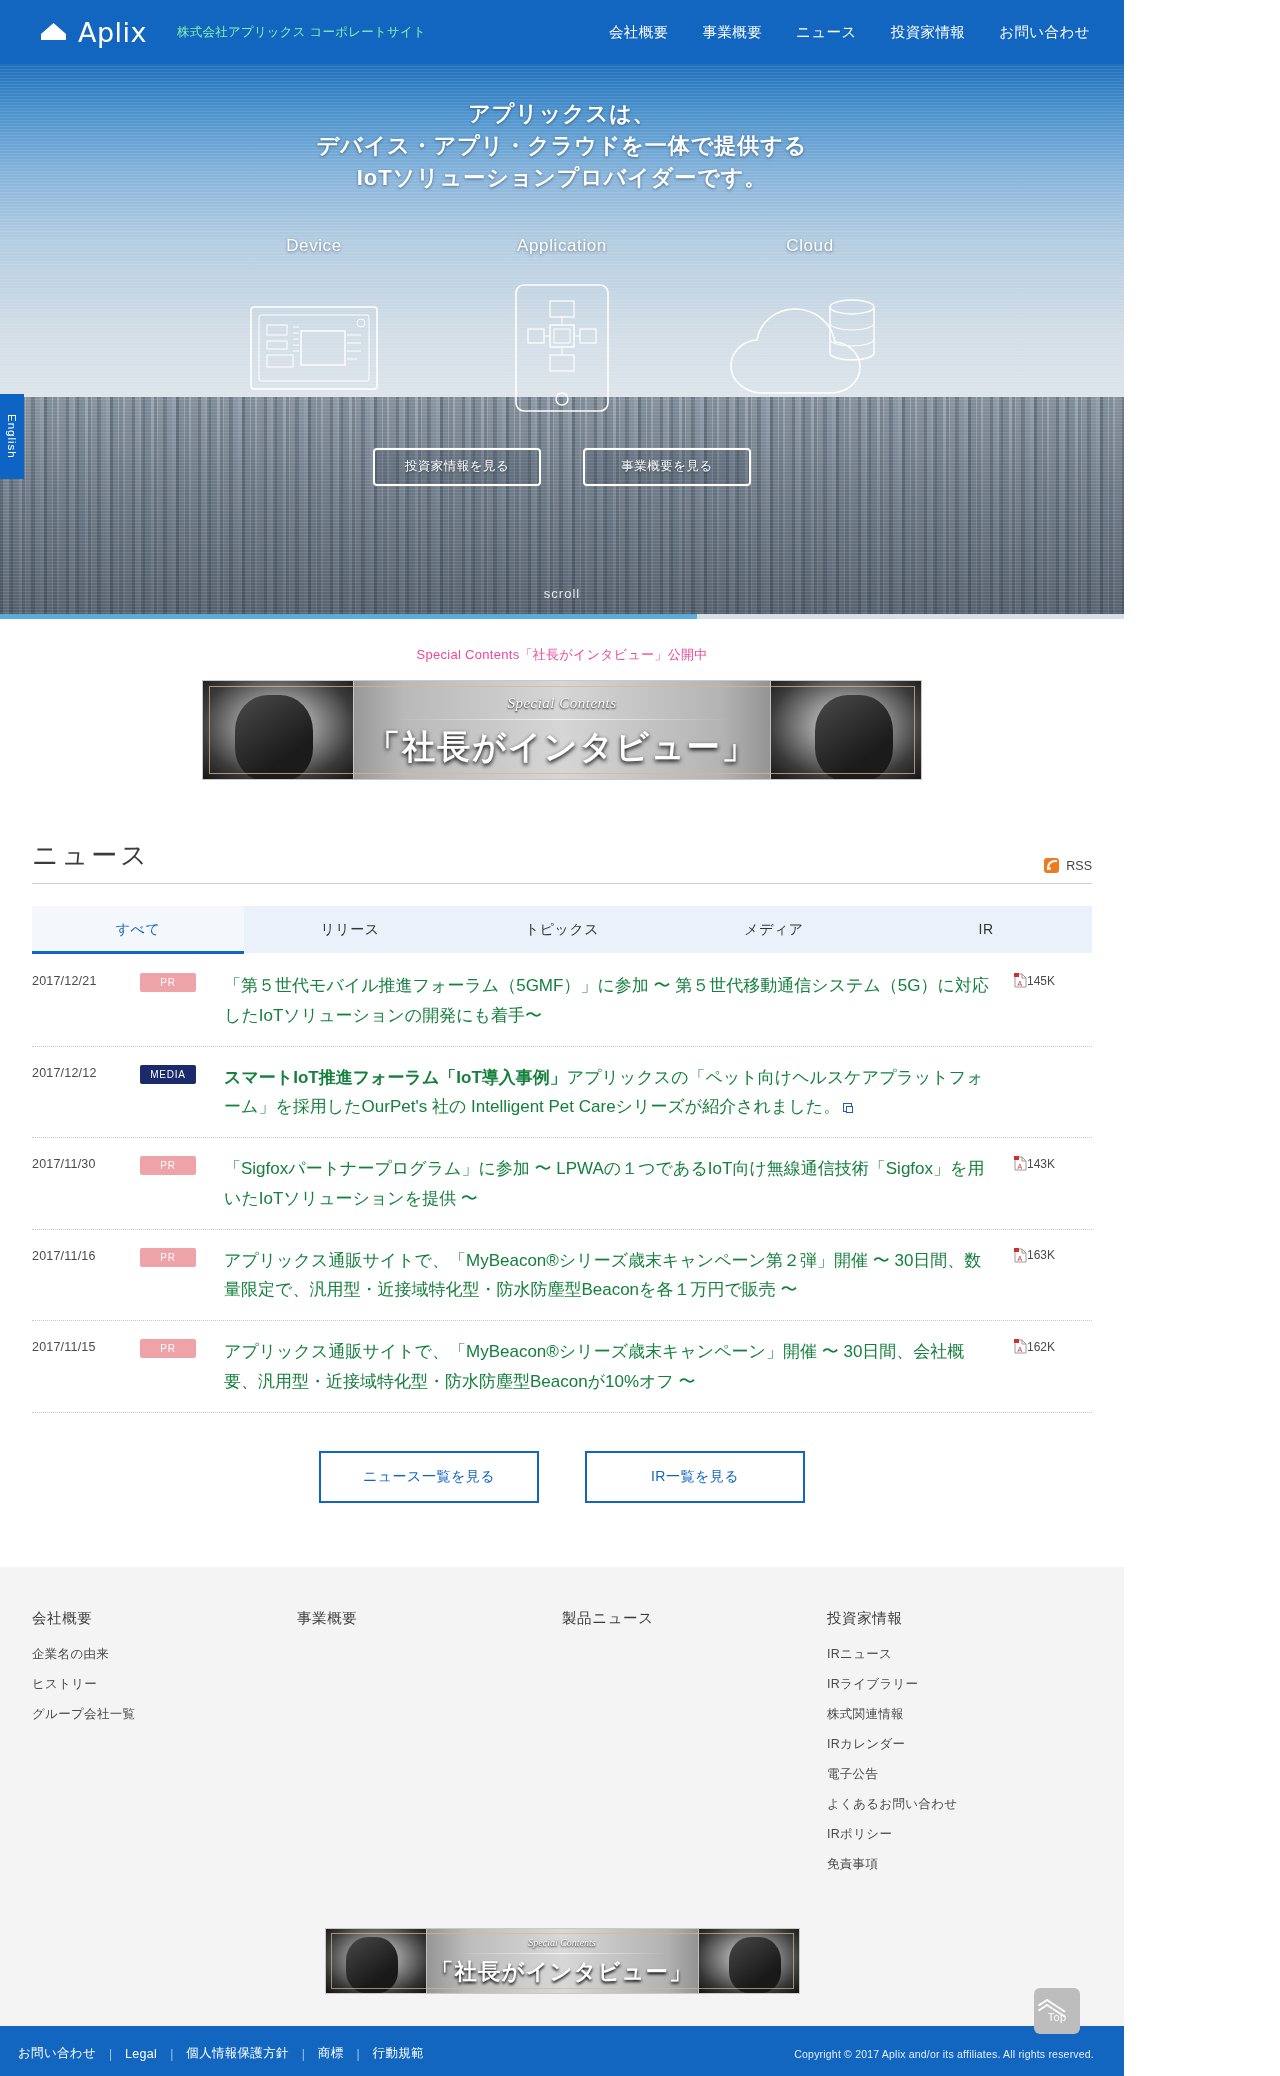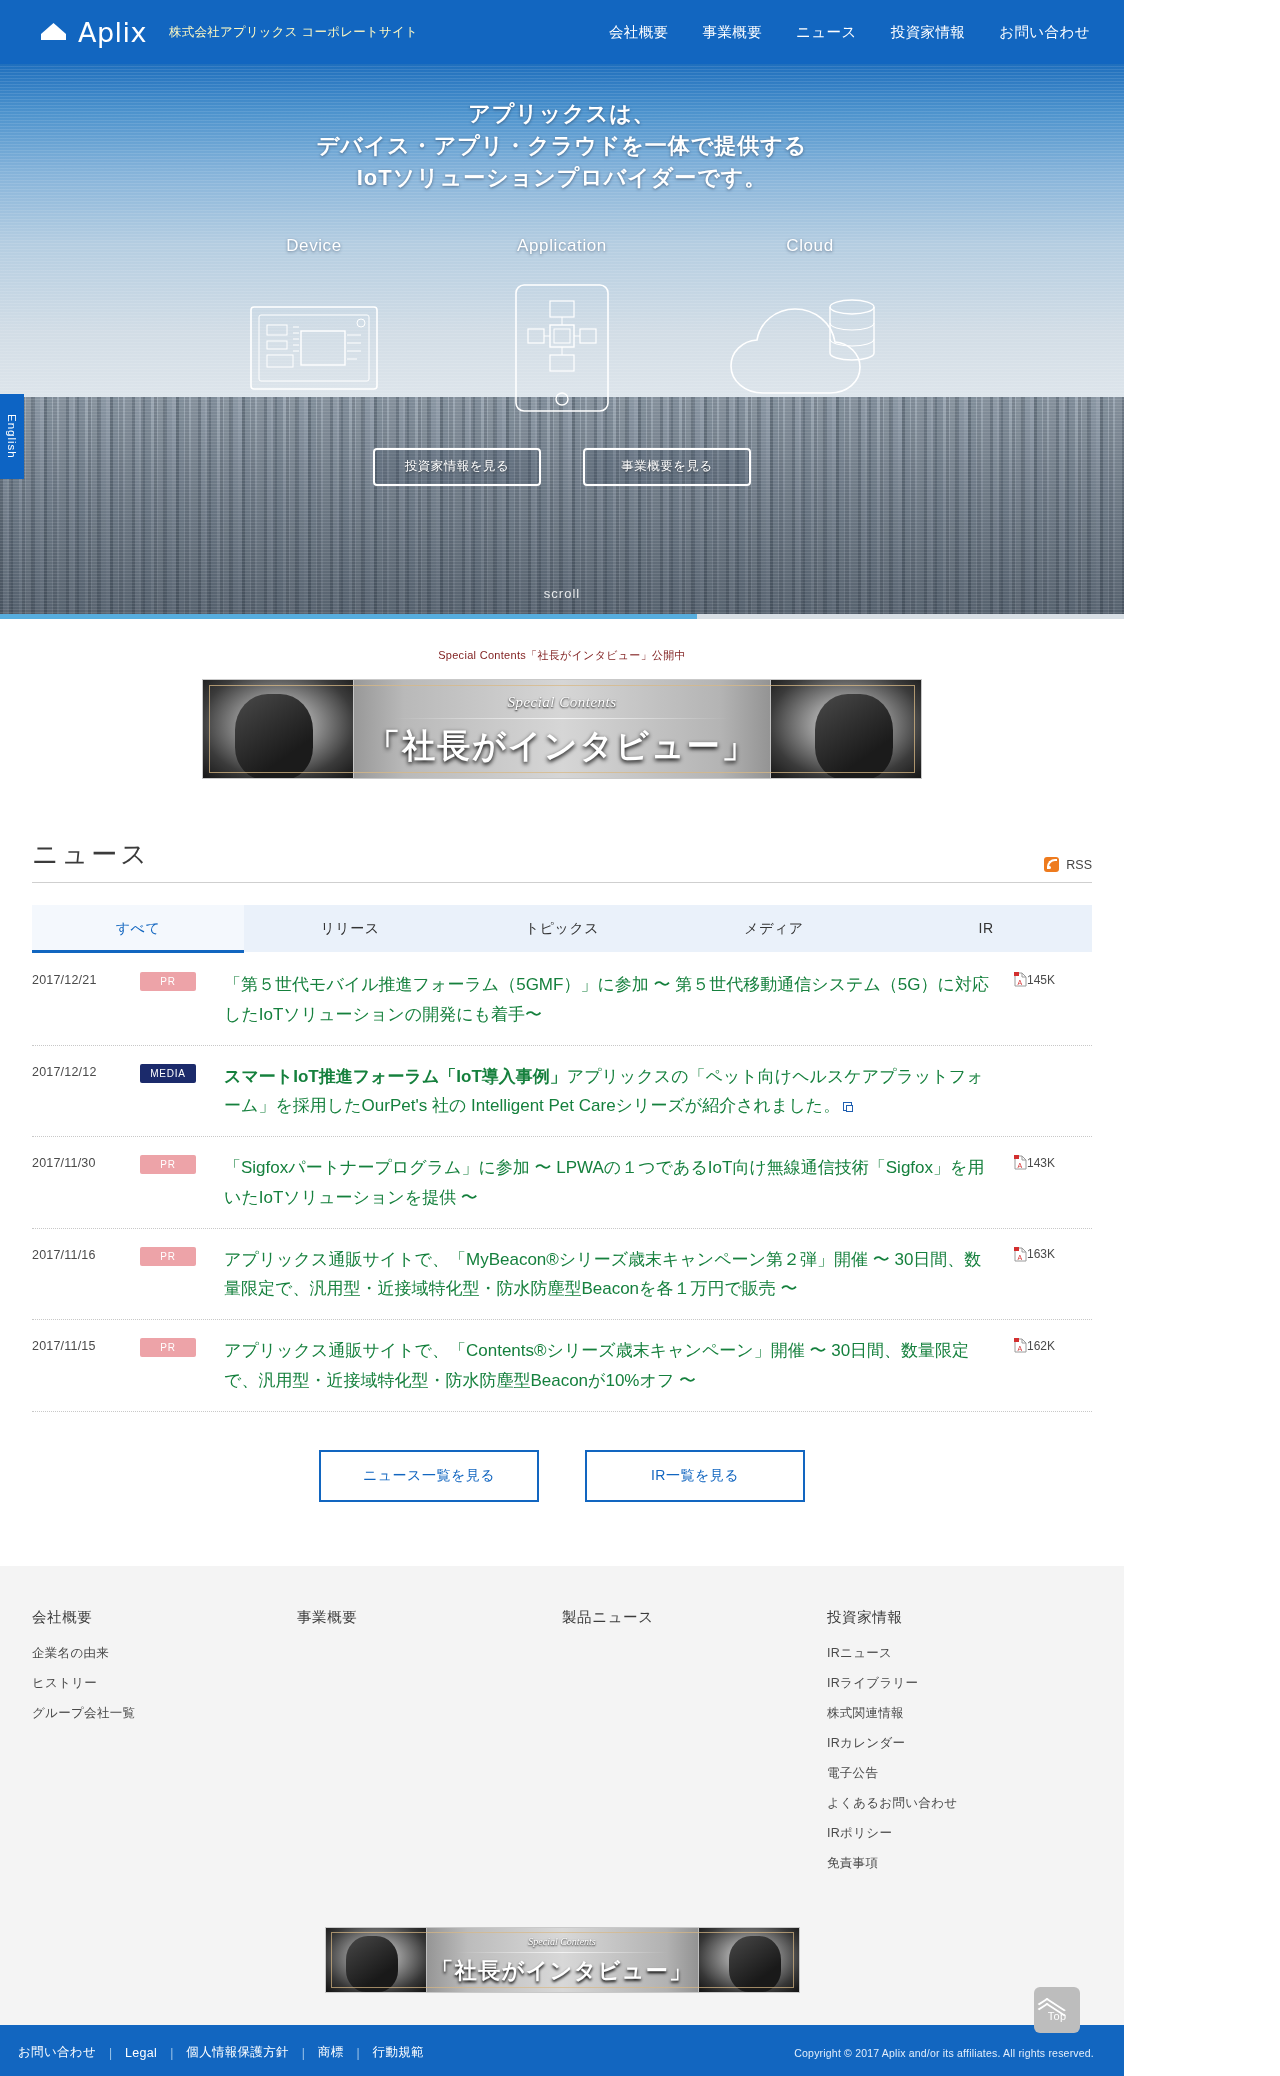--- a/index.html
+++ b/index.html
@@ -19,21 +19,21 @@
     padding:0 34px 0 40px; position:relative; z-index:40;
   }
   .logo-wrap { display:flex; align-items:center; gap:11px; }
   .logo-mark { width:27px; height:20px; position:relative; }
   .logo-mark svg { display:block; }
   .logo-text {
     color:#fff; font-size:27px; font-weight:400; letter-spacing:.5px;
     font-family:"DejaVu Sans",sans-serif; line-height:1;
   }
   .site-tagline {
-    color:#fef9c3; font-size:12.5px; margin-left:22px; letter-spacing:.2px;
+    color:#86efac; font-size:12.5px; margin-left:30px; letter-spacing:.2px;
     white-space:nowrap;
   }
   .main-nav { margin-left:auto; display:flex; gap:34px; align-items:center; }
   .main-nav a {
     color:#fff; text-decoration:none; font-size:14.5px; letter-spacing:.4px;
     white-space:nowrap;
   }
 
   
   .hero {
@@ -100,21 +100,21 @@
   }
   .hero-bottom-strip{
     position:absolute; left:0; right:0; bottom:0; height:5px;
     background:linear-gradient(90deg,#56adde 0%,#56adde 62%,#d8dfe5 62%,#d8dfe5 100%);
     z-index:7;
   }
 
   
   .special-section { padding:26px 0 0; text-align:center; }
   .special-link {
-    color:#7f1d1d; font-size:11px; text-decoration:none; letter-spacing:.3px;
+    color:#ec4899; font-size:13px; text-decoration:none; letter-spacing:.3px;
   }
   .special-banner {
     width:720px; height:100px; margin:16px auto 0; position:relative;
     background:linear-gradient(90deg,#3a3a3a 0%,#6e6e6e 12%,#b9b9b9 28%,#d6d6d6 50%,#b4b4b4 72%,#6a6a6a 88%,#2e2e2e 100%);
     overflow:hidden; cursor:pointer; border:1px solid #c9c9c9;
   }
   .special-banner .face {
     position:absolute; top:0; bottom:0; width:150px;
     background:radial-gradient(ellipse at 50% 45%,#e9e9e9 0%,#8d8d8d 38%,#3b3b3b 72%,#161616 100%);
   }
@@ -447,21 +447,21 @@
             <rect x="0" y="0" width="5" height="4" fill="#d32f2f"></rect>
             <text x="3.5" y="12.5" font-size="7" fill="#d32f2f" font-family="Liberation Sans,sans-serif">A</text>
           </svg>
           <span class="news-size-label">163K</span>
         </div>
       </div>
 
       <div class="news-item">
         <div class="news-date">2017/11/15</div>
         <div class="news-badge pr">PR</div>
-        <div class="news-text"><span>アプリックス通販サイトで、「Contents®シリーズ歳末キャンペーン」開催 〜 30日間、数量限定で、汎用型・近接域特化型・防水防塵型Beaconが10%オフ 〜</span></div>
+        <div class="news-text"><span>アプリックス通販サイトで、「MyBeacon®シリーズ歳末キャンペーン」開催 〜 30日間、会社概要、汎用型・近接域特化型・防水防塵型Beaconが10%オフ 〜</span></div>
         <div class="news-size">
           <svg class="pdf-ico" viewBox="0 0 13 15">
             <path d="M1 1h7l4 4v9H1z" fill="#fff" stroke="#9a9a9a" stroke-width="1"></path>
             <path d="M8 1v4h4" fill="none" stroke="#9a9a9a" stroke-width="1"></path>
             <rect x="0" y="0" width="5" height="4" fill="#d32f2f"></rect>
             <text x="3.5" y="12.5" font-size="7" fill="#d32f2f" font-family="Liberation Sans,sans-serif">A</text>
           </svg>
           <span class="news-size-label">162K</span>
         </div>
       </div>

